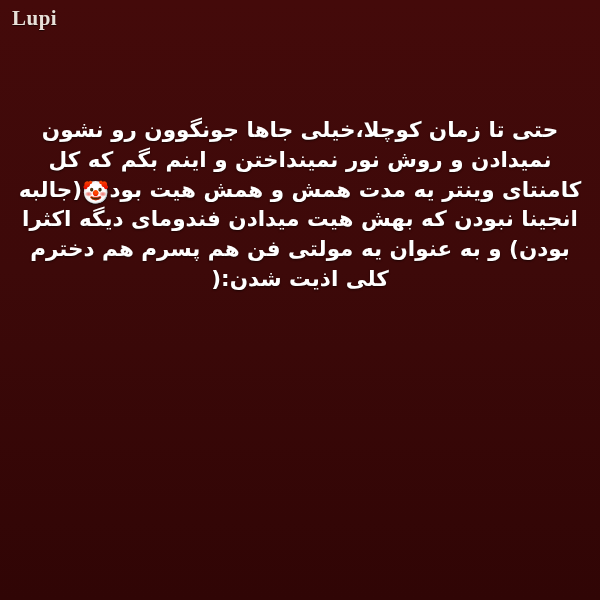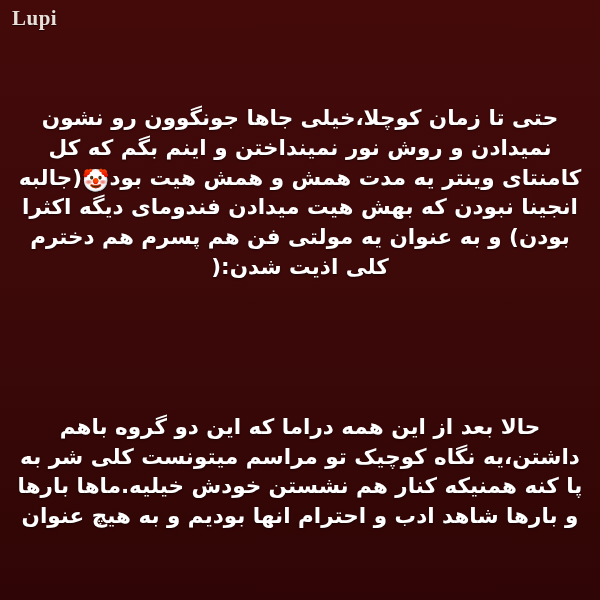--- a/index.html
+++ b/index.html
@@ -44,21 +44,21 @@
     color: #ffffff;
     font-family: "DejaVu Sans", sans-serif;
     font-size: 21.5px;
     font-weight: bold;
     line-height: 1.38;
     text-shadow: 0 1px 2px rgba(0,0,0,0.55);
     white-space: pre-wrap;
     word-wrap: break-word;
   }
   .para {
-    margin: 0 0 2px 0;
+    margin: 12px 0 2px 0;
     padding: 0;
   }
   .clown {
     display: inline-block;
     font-size: 22px;
     line-height: 1;
     vertical-align: -3px;
   }
   .spacer {
     height: 10px;
@@ -67,16 +67,15 @@
 </head>
 <body>
 
 <div class="page">
 
   <div class="brand">Lupi</div>
 
   <div class="text-body">
     <p class="para"><span>حتی تا زمان کوچلا،خیلی جاها جونگوون رو نشون نمیدادن و روش نور نمینداختن و اینم بگم که کل کامنتای وینتر یه مدت همش و همش هیت بود</span><span class="clown">🤡</span><span>(جالبه انجینا نبودن که بهش هیت میدادن فندومای دیگه اکثرا بودن) و به عنوان یه مولتی فن هم پسرم هم دخترم کلی اذیت شدن:(</span></p>
     <div class="spacer"></div>
-    <p class="para">حالا بعد از این همه دراما که این دو گروه باهم داشتن،یه نگاه کوچیک تو مراسم میتونست کلی شر به پا کنه همنیکه کنار هم نشستن خودش خیلیه.ماها بارها و بارها شاهد ادب و احترام انها بودیم و به هیچ عنوان</p>
   </div>
 
 </div>
 
 </body></html>

